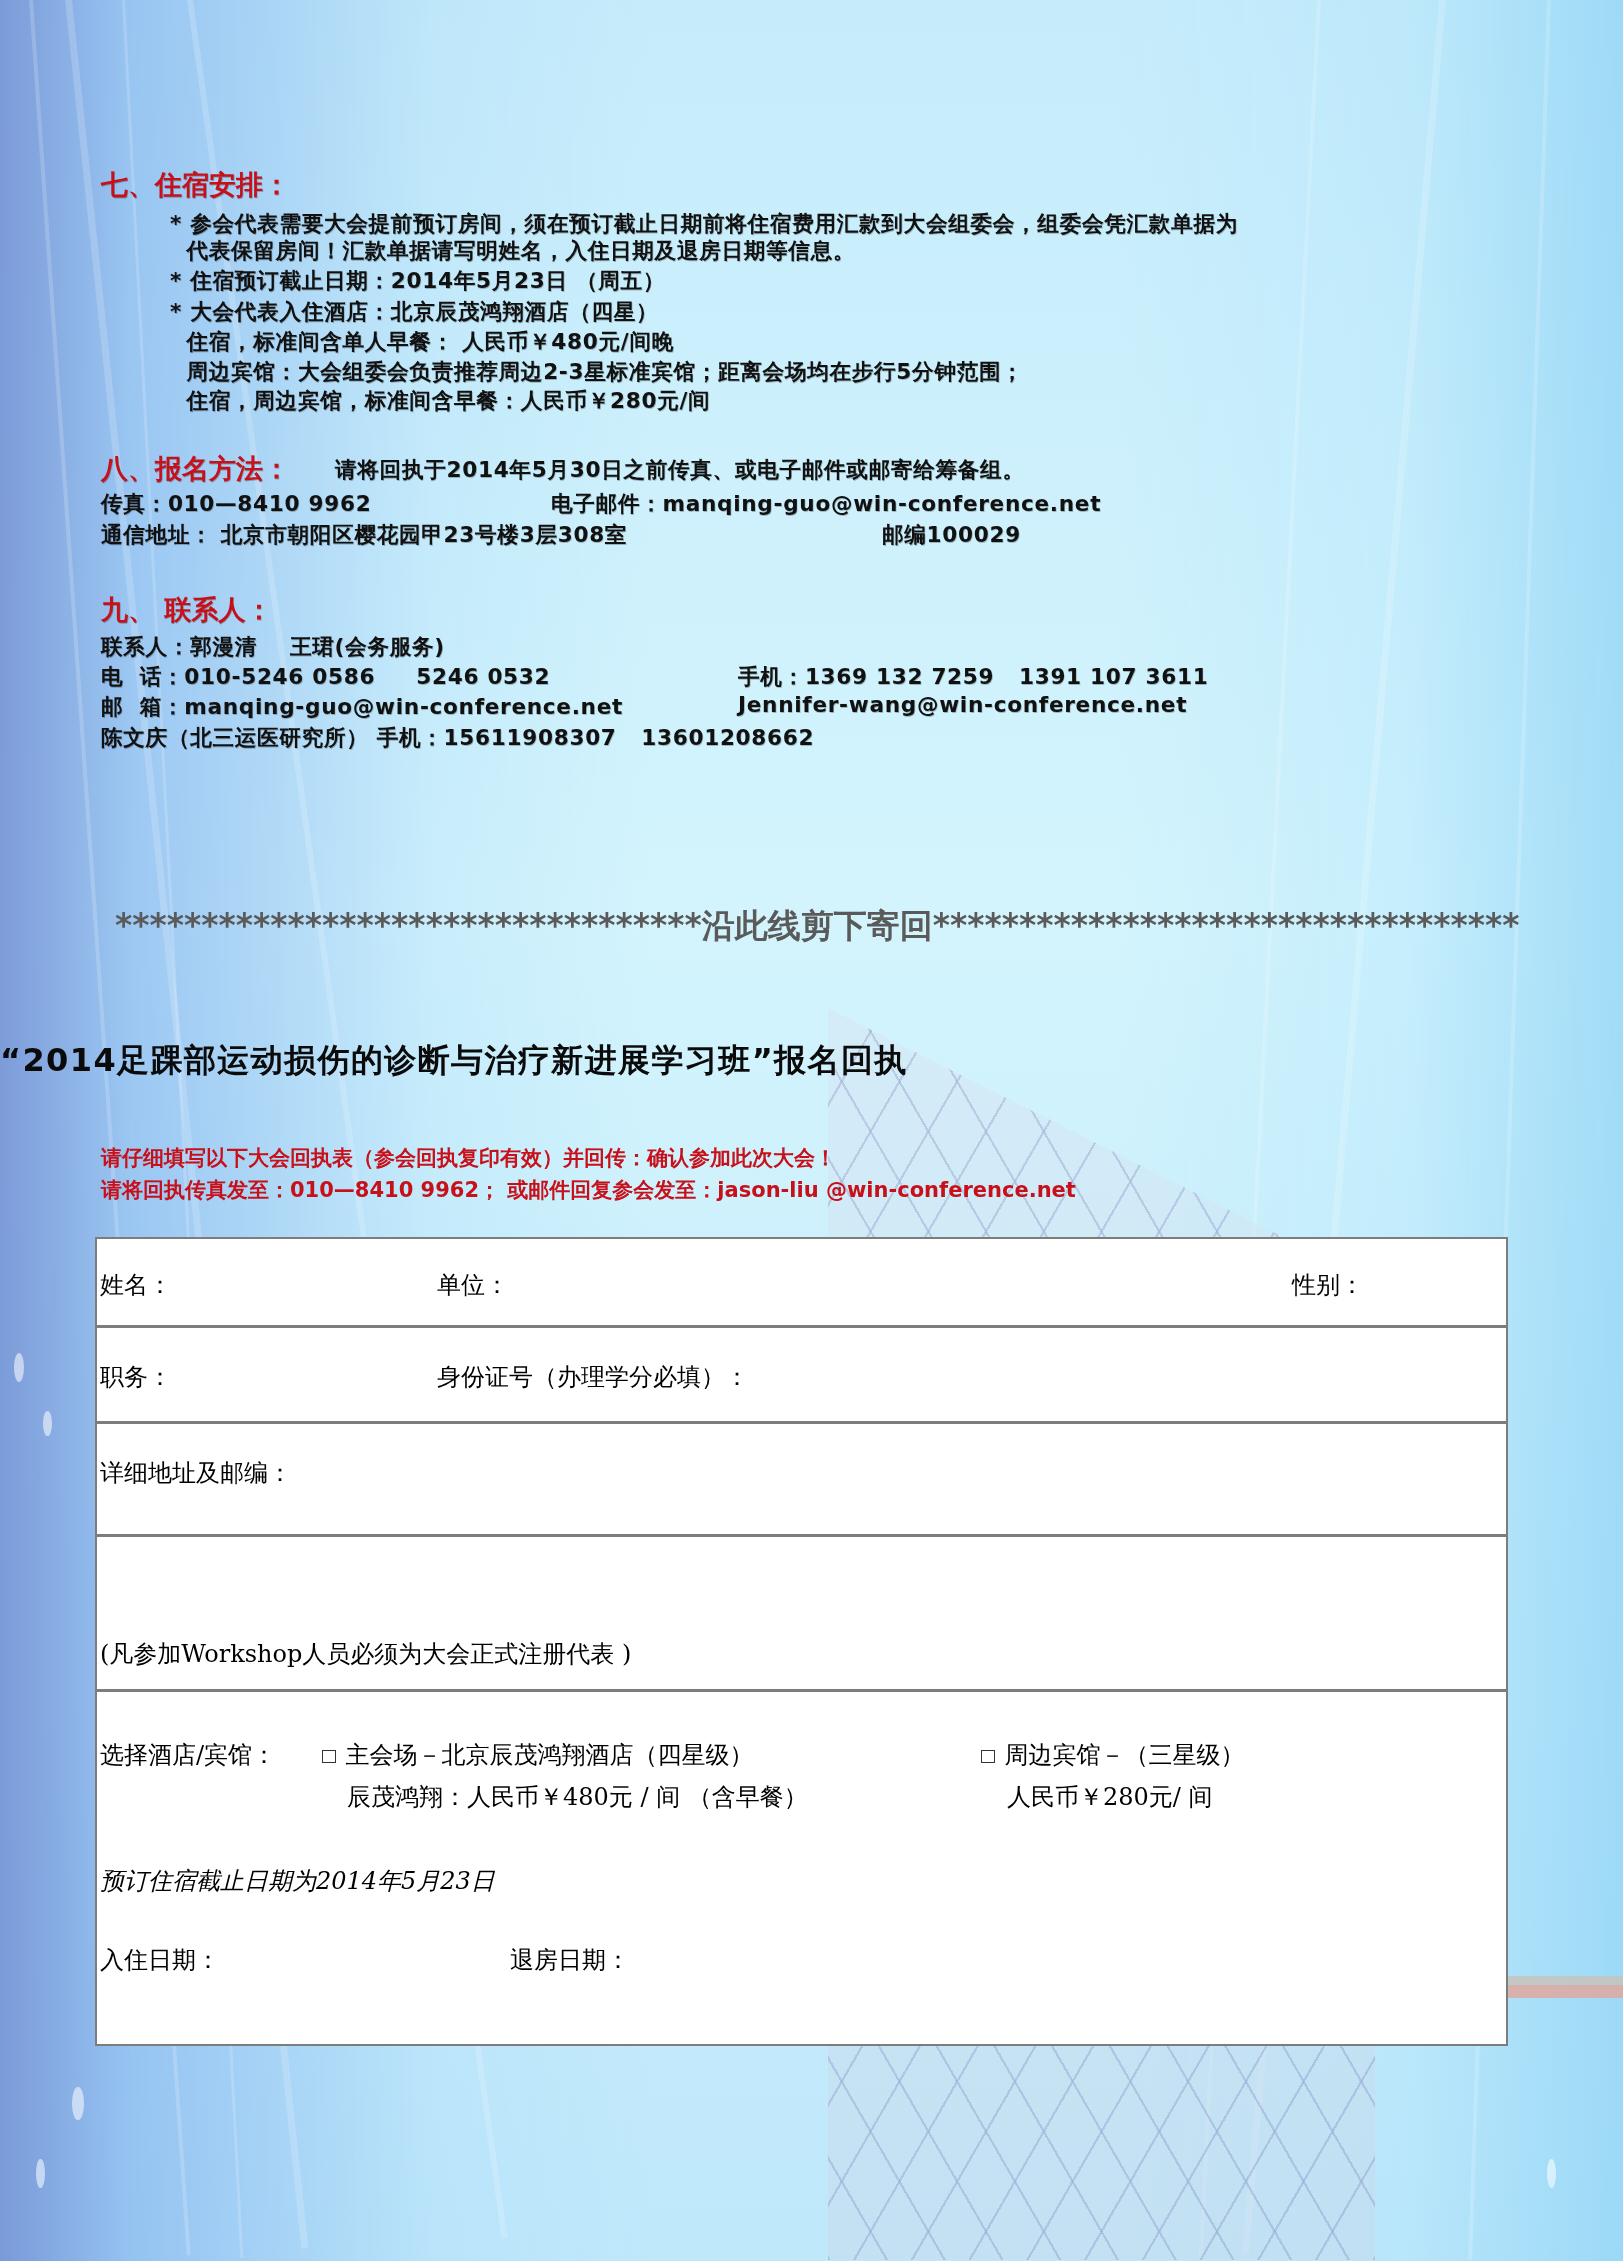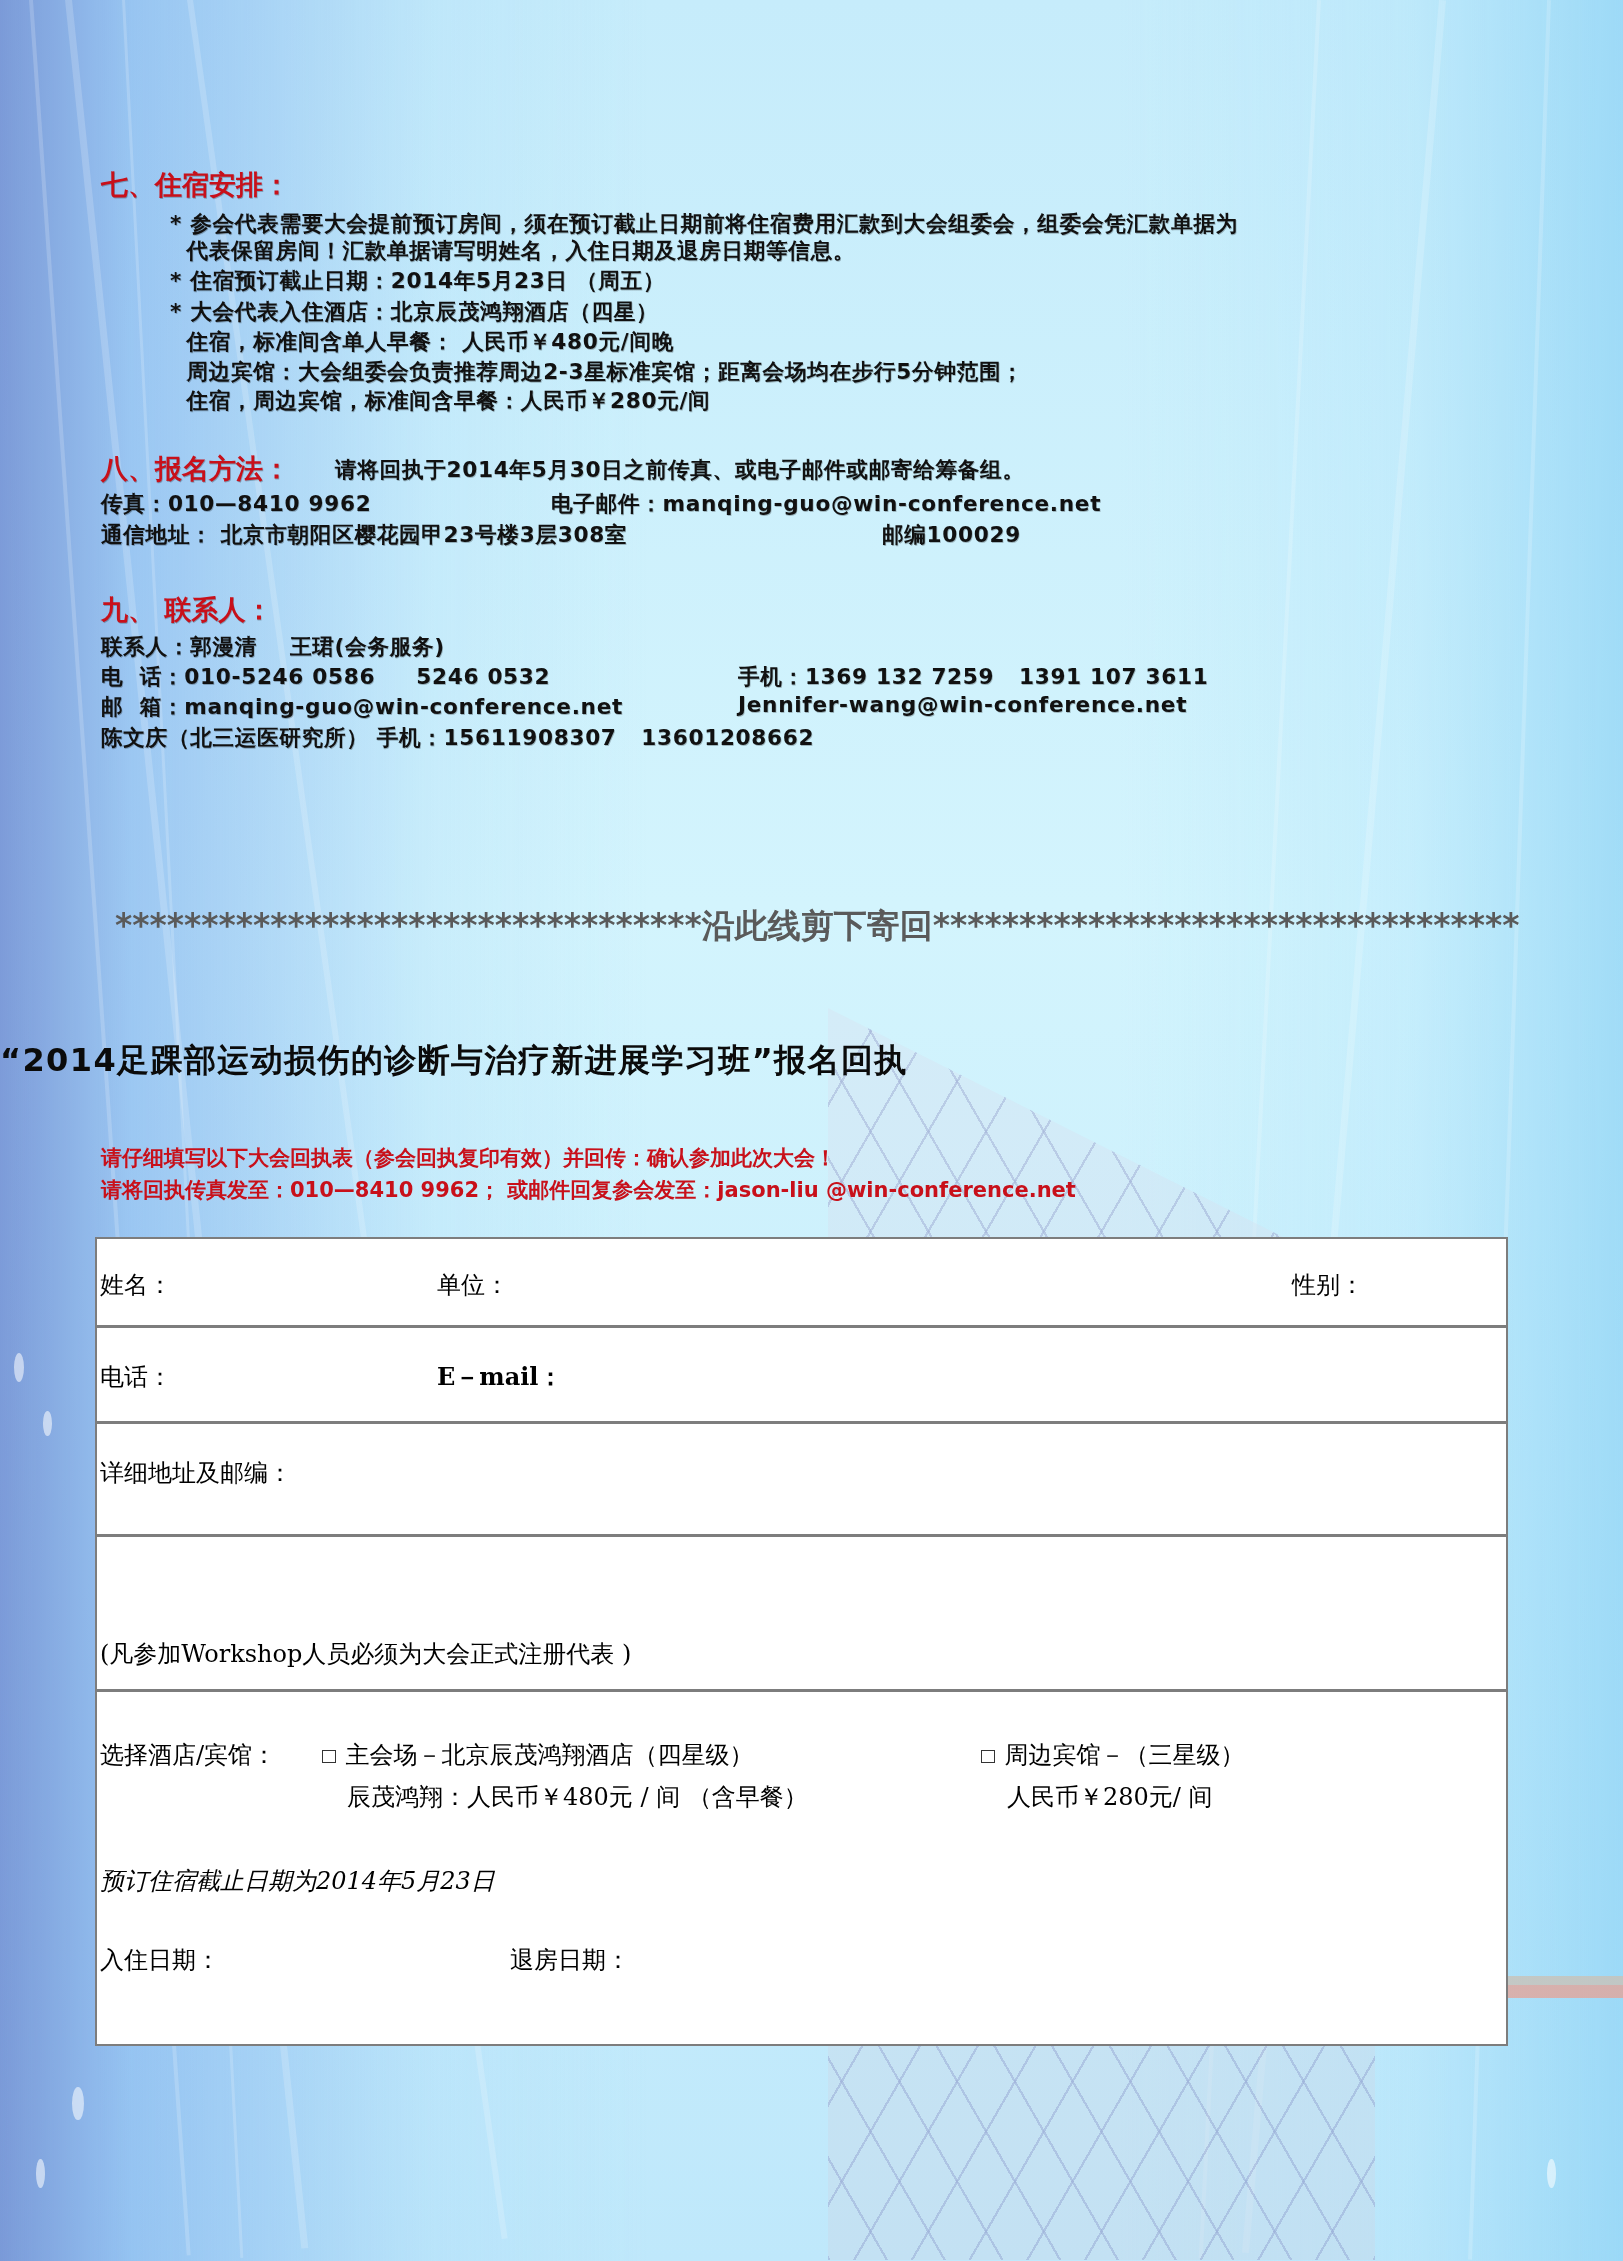--- a/index.html
+++ b/index.html
@@ -87,22 +87,22 @@
 <div class="red-note" style="top:1144px;">请仔细填写以下大会回执表（参会回执复印有效）并回传：确认参加此次大会！</div>
 <div class="red-note" style="top:1176px;">请将回执传真发至：010—8410 9962； 或邮件回复参会发至：jason-liu @win-conference.net</div>
 
 <div class="form">
   <div class="row" style="height:89px;">
     <span class="cell" style="left:2.9px;top:30px;">姓名：</span>
     <span class="cell" style="left:340px;top:30px;">单位：</span>
     <span class="cell" style="left:1195px;top:30px;">性别：</span>
   </div>
   <div class="row" style="height:96px;">
-    <span class="cell" style="left:2.9px;top:33px;">电话：</span>
-    <span class="cell" style="left:340px;top:33px;font-weight:bold;">E－mail：</span>
+    <span class="cell" style="left:2.9px;top:33px;">职务：</span>
+    <span class="cell" style="left:340px;top:33px;">身份证号（办理学分必填）：</span>
   </div>
   <div class="row" style="height:113px;">
     <span class="cell" style="left:2.9px;top:33px;">详细地址及邮编：</span>
   </div>
   <div class="row" style="height:155px;">
     <span class="cell" style="left:2.9px;top:101px;">(凡参加Workshop人员必须为大会正式注册代表 )</span>
   </div>
   <div class="row" style="height:352px;">
     <span class="cell" style="left:2.9px;top:47px;">选择酒店/宾馆：</span>
     <span class="cell" style="left:225px;top:47px;"><span class="cb"></span><span>主会场－北京辰茂鸿翔酒店（四星级）</span></span>

